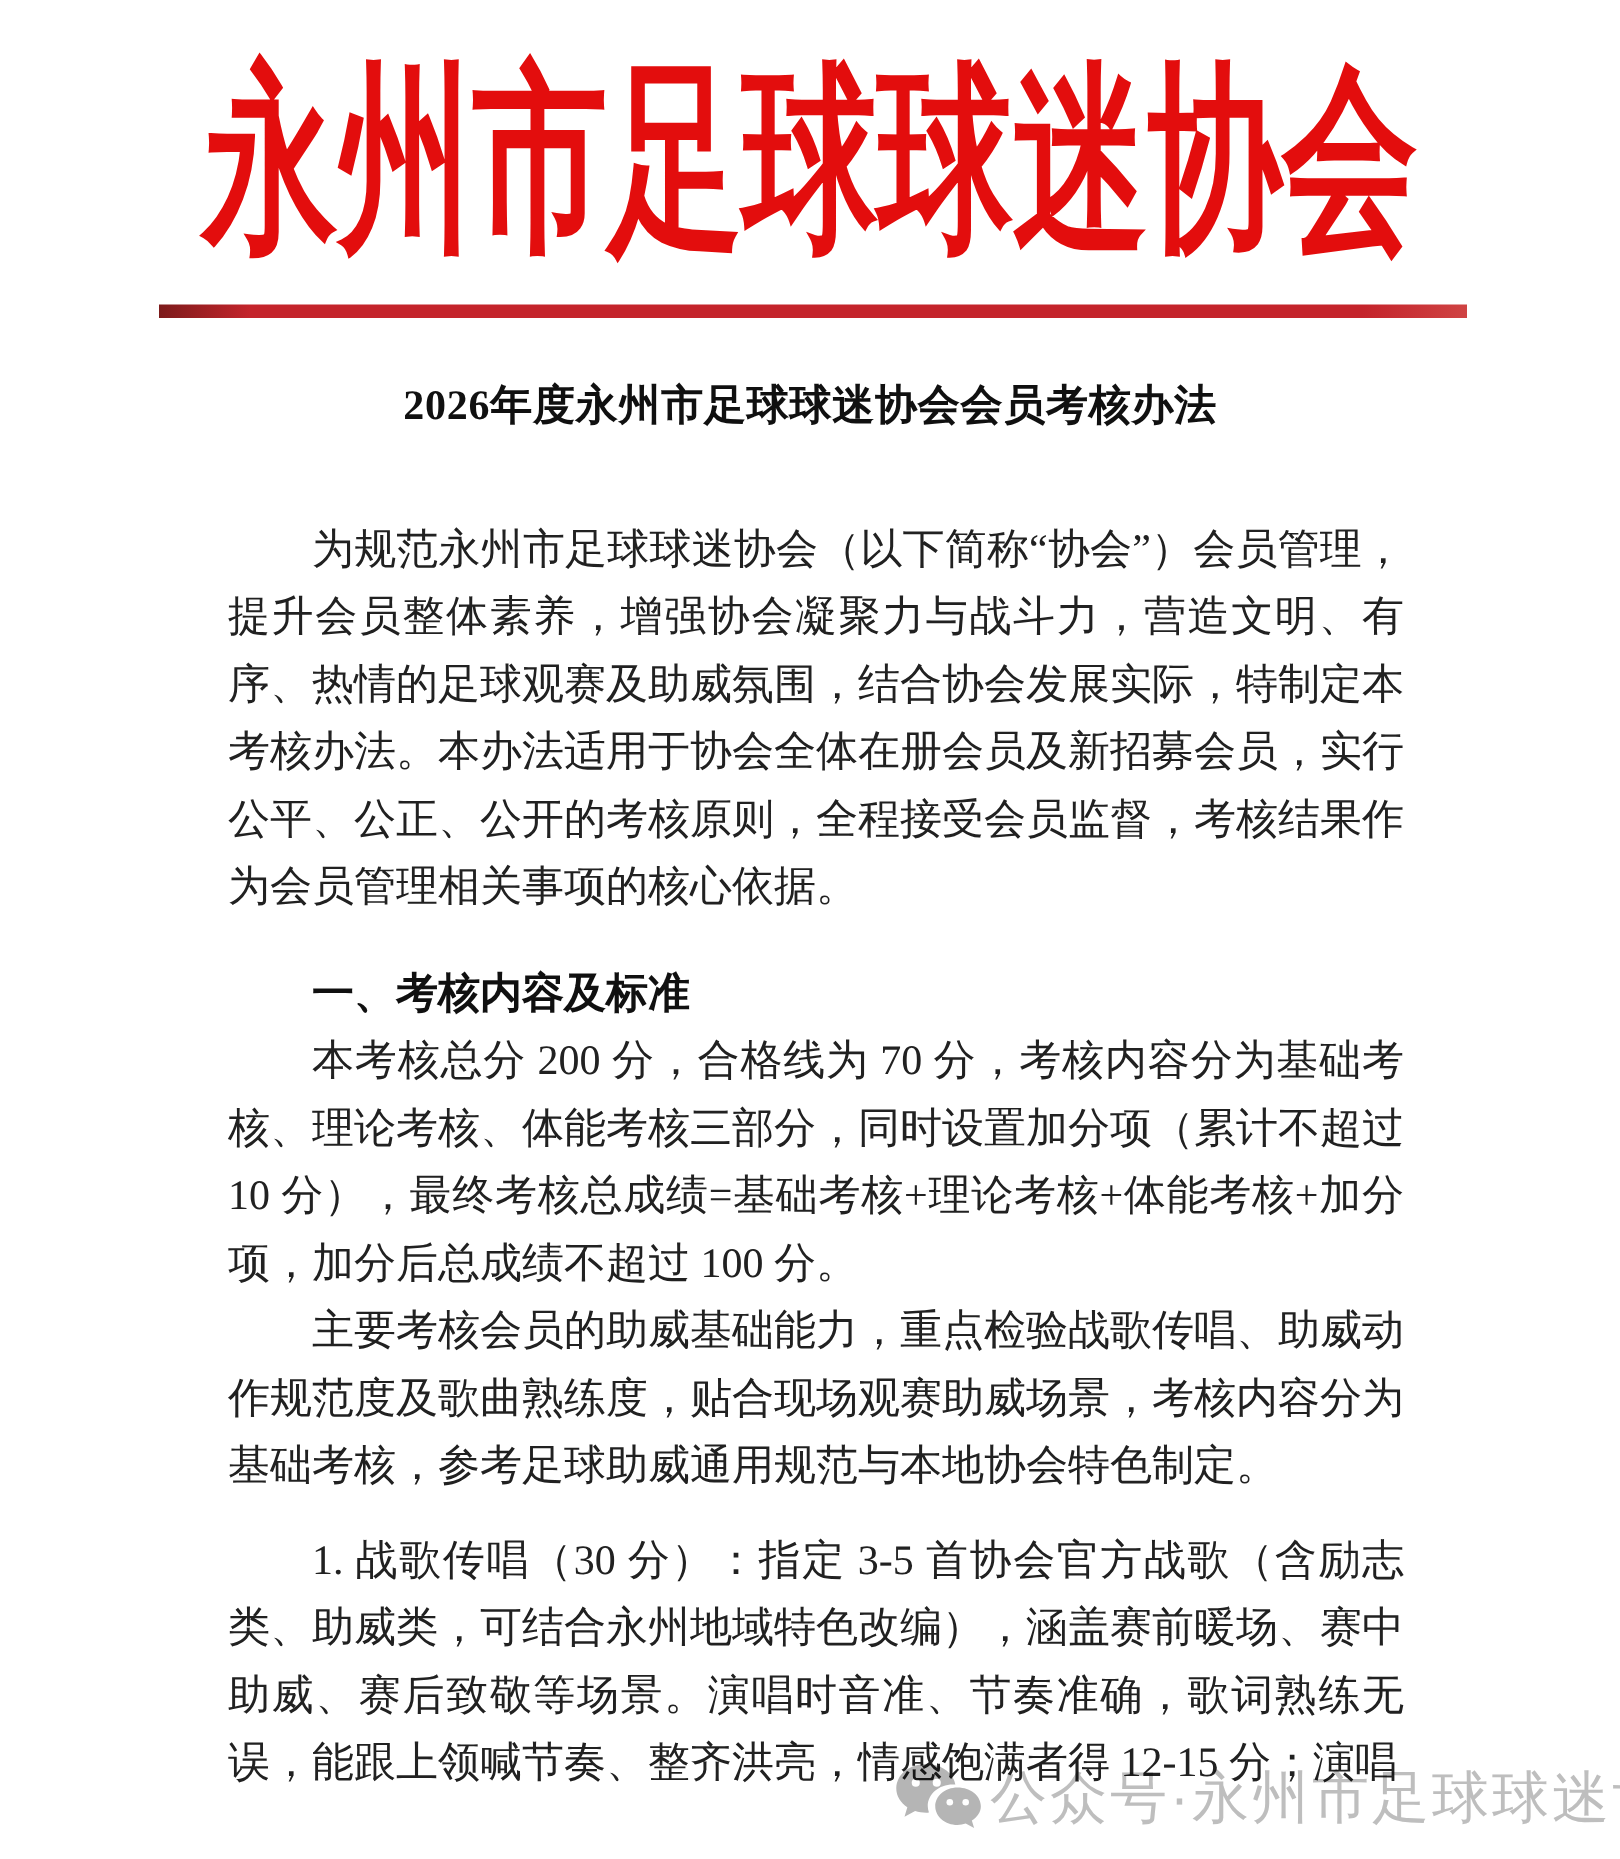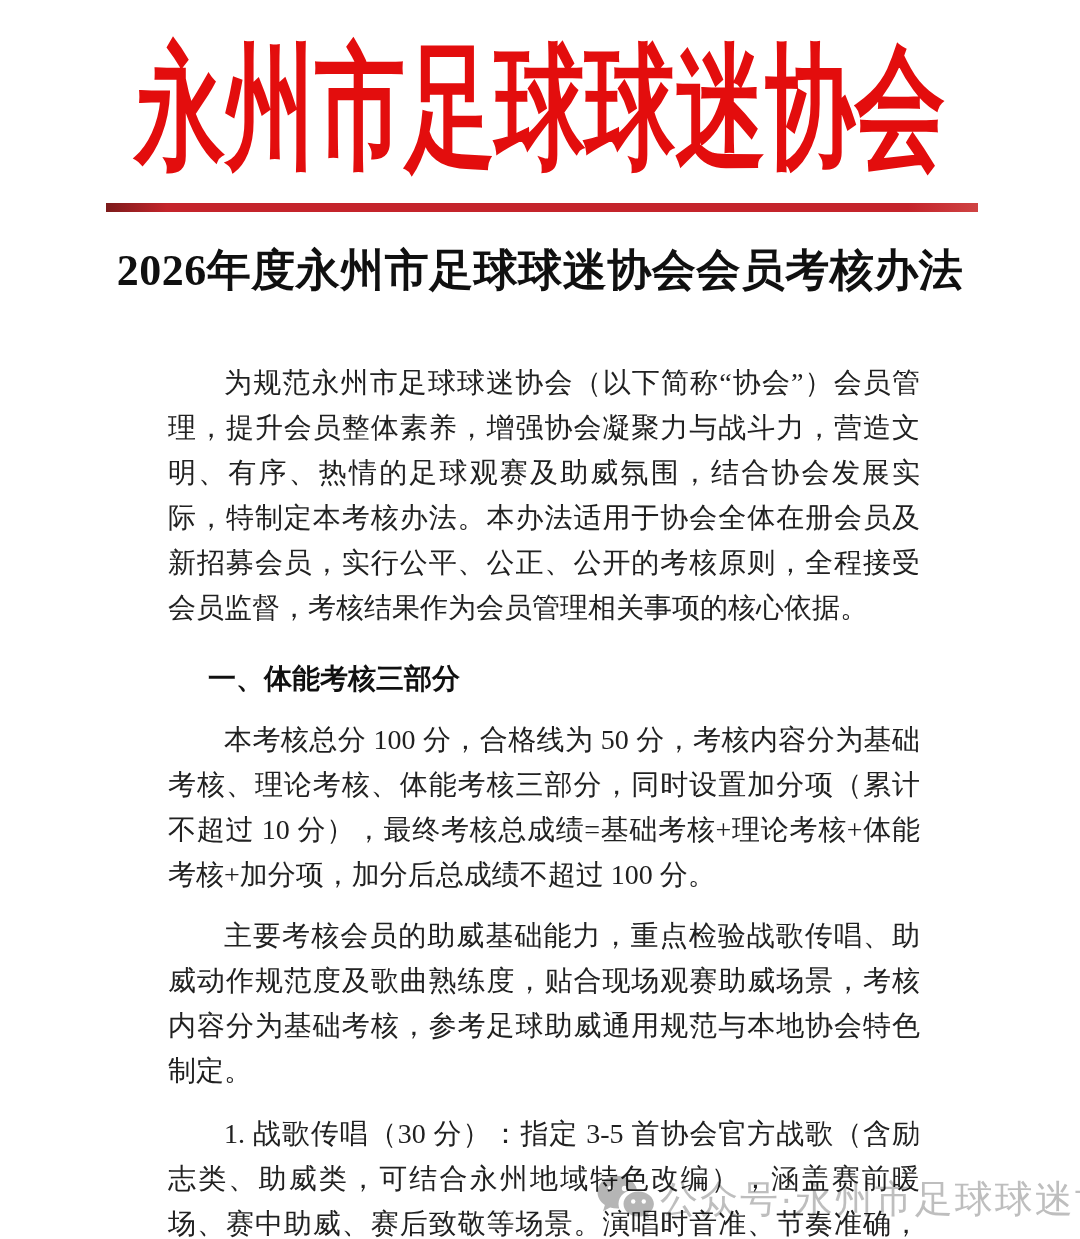--- a/index.html
+++ b/index.html
@@ -37,39 +37,39 @@
   }
 
   
   .doc-title {
     position: absolute;
     top: 243px; left: 0; width: 1080px;
     margin: 0;
     text-align: center;
     font-family: "Liberation Serif", serif;
     font-weight: bold;
-    font-size: 44px;
+    font-size: 28px;
     line-height: 56px;
     color: #101010;
     letter-spacing: 0.5px;
   }
 
   
   .content {
     position: absolute;
     top: 344px; left: 152px;
     width: 784px;
     font-family: "Liberation Serif", serif;
     font-size: 28px;
     line-height: 45px;
     color: #212121;
     text-align: justify;
     z-index: 1;
   }
-  .para { margin: 16px; text-indent: 2em; font-family: Liberation Serif, serif; }
+  .para { margin: 0; text-indent: 2em; font-family: Liberation Serif, serif; }
   .heading {
     margin: 0; text-indent: 2em;
     font-size: 28px; line-height: 45px;
     font-weight: bold; color: #101010;
   }
   .h-top { margin-top: 26px; }
   .h-sub { margin-top: 10px; }
   .item  { margin-top: 18px; }
 
   
@@ -102,23 +102,23 @@
   <div class="banner-title">永州市足球球迷协会</div>
 
   <div class="red-rule"></div>
 
   <h1 class="doc-title">2026年度永州市足球球迷协会会员考核办法</h1>
 
   <main class="content">
 
     <p class="para">为规范永州市足球球迷协会（以下简称“协会”）会员管理，提升会员整体素养，增强协会凝聚力与战斗力，营造文明、有序、热情的足球观赛及助威氛围，结合协会发展实际，特制定本考核办法。本办法适用于协会全体在册会员及新招募会员，实行公平、公正、公开的考核原则，全程接受会员监督，考核结果作为会员管理相关事项的核心依据。</p>
 
-    <h2 class="heading h-top">一、体能考核三部分</h2>
+    <h2 class="heading h-top">一、考核内容及标准</h2>
 
-    <p class="para">本考核总分 100 分，合格线为 50 分，考核内容分为基础考核、理论考核、体能考核三部分，同时设置加分项（累计不超过 10 分），最终考核总成绩=基础考核+理论考核+体能考核+加分项，加分后总成绩不超过 100 分。</p>
+    <p class="para">本考核总分 200 分，合格线为 70 分，考核内容分为基础考核、理论考核、体能考核三部分，同时设置加分项（累计不超过 10 分），最终考核总成绩=基础考核+理论考核+体能考核+加分项，加分后总成绩不超过 100 分。</p>
 
 
     <p class="para">主要考核会员的助威基础能力，重点检验战歌传唱、助威动作规范度及歌曲熟练度，贴合现场观赛助威场景，考核内容分为基础考核，参考足球助威通用规范与本地协会特色制定。</p>
 
     <p class="para item">1. 战歌传唱（30 分）：指定 3-5 首协会官方战歌（含励志类、助威类，可结合永州地域特色改编），涵盖赛前暖场、赛中助威、赛后致敬等场景。演唱时音准、节奏准确，歌词熟练无误，能跟上领喊节奏、整齐洪亮，情感饱满者得 12-15 分；演唱</p>
 
   </main>
 
   <div class="watermark">
     <svg class="wechat-icon" width="58" height="50" viewBox="0 0 58 50" aria-hidden="true">

